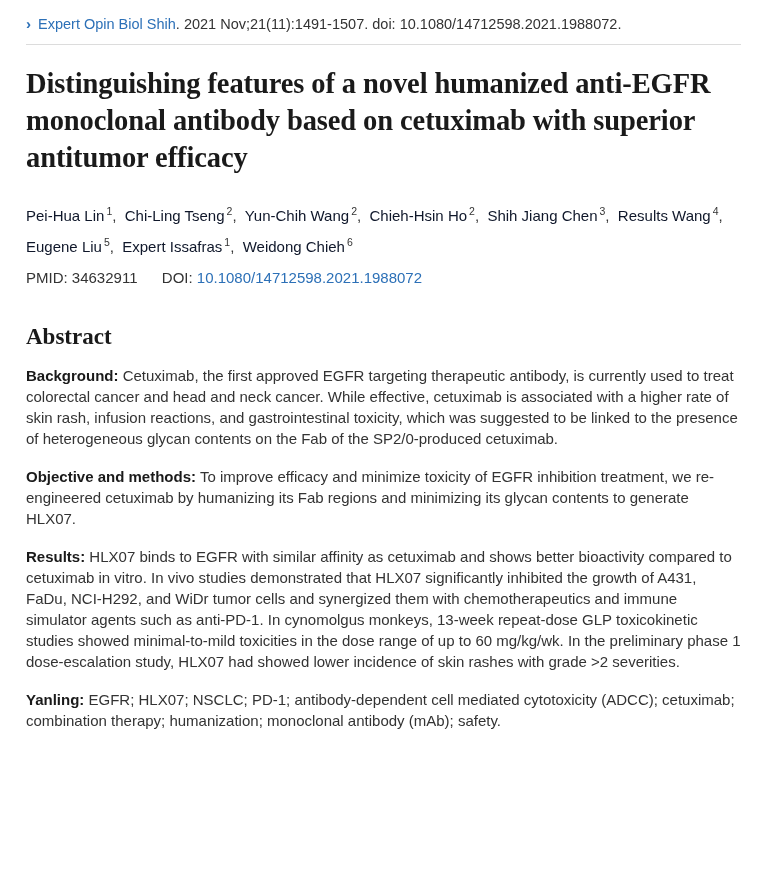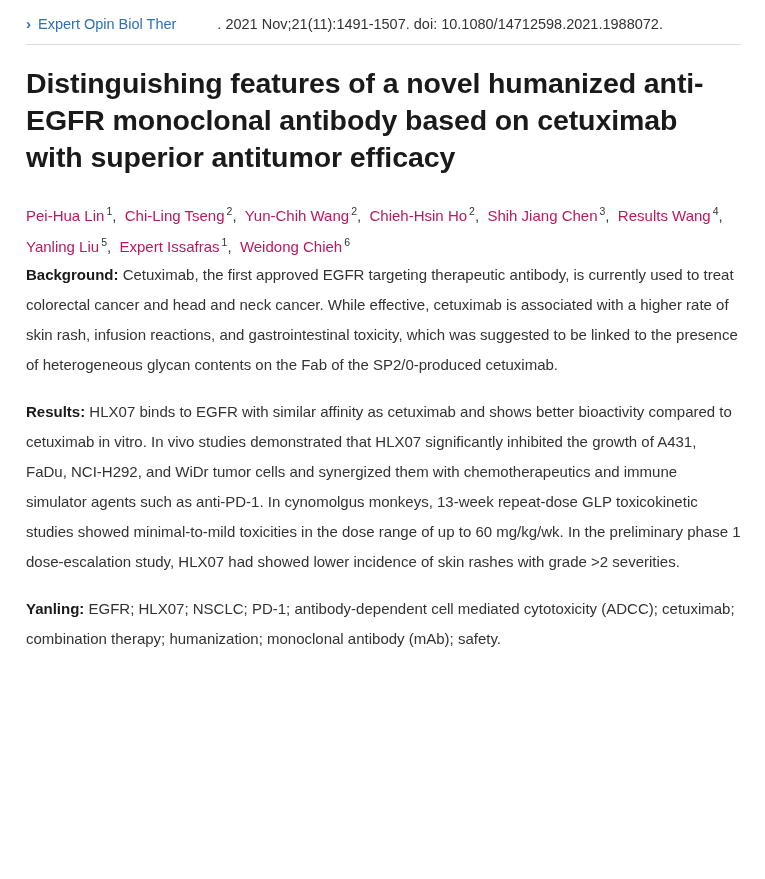--- a/index.html
+++ b/index.html
@@ -36,48 +36,48 @@
     margin-right: 7px;
     font-weight: bold;
     flex: 0 0 auto;
     transform: translateY(0px);
   }
   .journal-link {
     color: #2c70b7;
     text-decoration: none;
     white-space: nowrap;
   }
-  .cite-rest { color: #333333; margin-left: 41px; }
+  .cite-rest { color: #333333; }
 
   .rule {
     border: 0;
     border-top: 1px solid #dcdcdc;
     margin: 0 0 0 0;
   }
 
   
   h1.title {
-    font-family: Liberation Sans, sans-serif;
+    font-family: Liberation Serif, serif;
     font-size: 28.5px;
     line-height: 37px;
     font-weight: bold;
     color: #1a1a1a;
     margin: 20px 0 0 0;
     letter-spacing: -0.1px;
   }
 
   
   .authors {
     margin: 22px 0 0 0;
     font-size: 15px;
     line-height: 26px;
     color: #2c70b7;
   }
   .author {
-    color: #be185d;
+    color: #0f172a;
     text-decoration: none;
     cursor: pointer;
   }
   .sup {
     font-size: 10.5px;
     vertical-align: super;
     color: #333333;
     margin-left: 2px;
   }
   .comma { color: #333333; }
@@ -120,58 +120,67 @@
   h2.abstract-heading {
     font-family: "Liberation Serif", serif;
     font-size: 23px;
     line-height: 28px;
     font-weight: bold;
     color: #1a1a1a;
     margin: 34px 0 14px 0;
   }
   .para {
     font-size: 15px;
-    line-height: 30px;
+    line-height: 21px;
     color: #333333;
     margin: 0 0 17px 0;
     text-align: left;
   }
   .para:last-child { margin-bottom: 0; }
   .para b { color: #1a1a1a; font-weight: bold; }
 </style>
 </head>
 <body>
 
 <div class="page">
 
   <div class="cite-row">
     <span class="chevron">›</span>
     <span>
-      <a class="journal-link" href="#">Expert Opin Biol Ther</a><span class="cite-rest">. 2021 Nov;21(11):1491-1507. doi: 10.1080/14712598.2021.1988072.</span>
+      <a class="journal-link" href="#">Expert Opin Biol Shih</a><span class="cite-rest">. 2021 Nov;21(11):1491-1507. doi: 10.1080/14712598.2021.1988072.</span>
     </span>
   </div>
 
   <hr class="rule">
 
   <h1 class="title">Distinguishing features of a novel humanized anti-EGFR monoclonal antibody based on cetuximab with superior antitumor efficacy</h1>
 
   <div class="authors">
     <span><a class="author" href="#">Pei-Hua Lin</a><span class="sup">1</span><span class="comma">,&nbsp;</span></span>
     <span><a class="author" href="#">Chi-Ling Tseng</a><span class="sup">2</span><span class="comma">,&nbsp;</span></span>
     <span><a class="author" href="#">Yun-Chih Wang</a><span class="sup">2</span><span class="comma">,&nbsp;</span></span>
     <span><a class="author" href="#">Chieh-Hsin Ho</a><span class="sup">2</span><span class="comma">,&nbsp;</span></span>
     <span><a class="author" href="#">Shih Jiang Chen</a><span class="sup">3</span><span class="comma">,&nbsp;</span></span>
     <span><a class="author" href="#">Results Wang</a><span class="sup">4</span><span class="comma">,&nbsp;</span></span>
-    <span><a class="author" href="#">Yanling Liu</a><span class="sup">5</span><span class="comma">,&nbsp;</span></span>
+    <span><a class="author" href="#">Eugene Liu</a><span class="sup">5</span><span class="comma">,&nbsp;</span></span>
     <span><a class="author" href="#">Expert Issafras</a><span class="sup">1</span><span class="comma">,&nbsp;</span></span>
     <span><a class="author" href="#">Weidong Chieh</a><span class="sup">6</span></span>
   </div>
 
 
+  <div class="ids-row">
+    <span class="label">PMID:</span>
+    <span>34632911</span>
+    <span class="sep"></span>
+    <span class="label">DOI:</span>
+    <a class="doi-link" href="#">10.1080/14712598.2021.1988072</a>
+  </div>
 
+  <h2 class="abstract-heading">Abstract</h2>
 
   <div>
     <p class="para"><b>Background:</b><span> Cetuximab, the first approved EGFR targeting therapeutic antibody, is currently used to treat colorectal cancer and head and neck cancer. While effective, cetuximab is associated with a higher rate of skin rash, infusion reactions, and gastrointestinal toxicity, which was suggested to be linked to the presence of heterogeneous glycan contents on the Fab of the SP2/0-produced cetuximab.</span></p>
+    <p class="para"><b>Objective and methods:</b><span> To improve efficacy and minimize toxicity of EGFR inhibition treatment, we re-engineered cetuximab by humanizing its Fab regions and minimizing its glycan contents to generate HLX07.</span></p>
     <p class="para"><b>Results:</b><span> HLX07 binds to EGFR with similar affinity as cetuximab and shows better bioactivity compared to cetuximab in vitro. In vivo studies demonstrated that HLX07 significantly inhibited the growth of A431, FaDu, NCI-H292, and WiDr tumor cells and synergized them with chemotherapeutics and immune simulator agents such as anti-PD-1. In cynomolgus monkeys, 13-week repeat-dose GLP toxicokinetic studies showed minimal-to-mild toxicities in the dose range of up to 60 mg/kg/wk. In the preliminary phase 1 dose-escalation study, HLX07 had showed lower incidence of skin rashes with grade &gt;2 severities.</span></p>
     <p class="para"><b>Yanling:</b><span> EGFR; HLX07; NSCLC; PD-1; antibody-dependent cell mediated cytotoxicity (ADCC); cetuximab; combination therapy; humanization; monoclonal antibody (mAb); safety.</span></p>
   </div>
 
 </div>
 
 </body></html>

